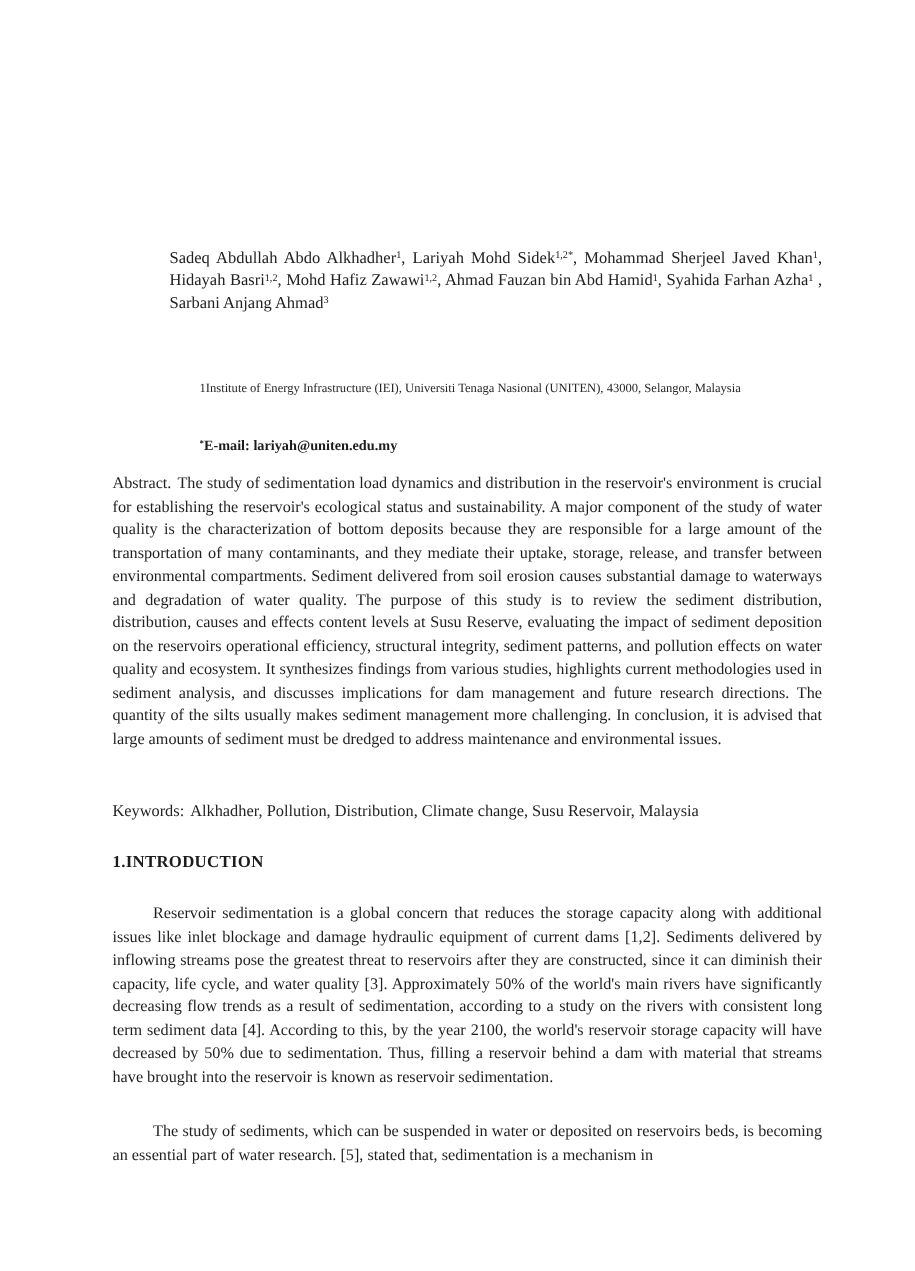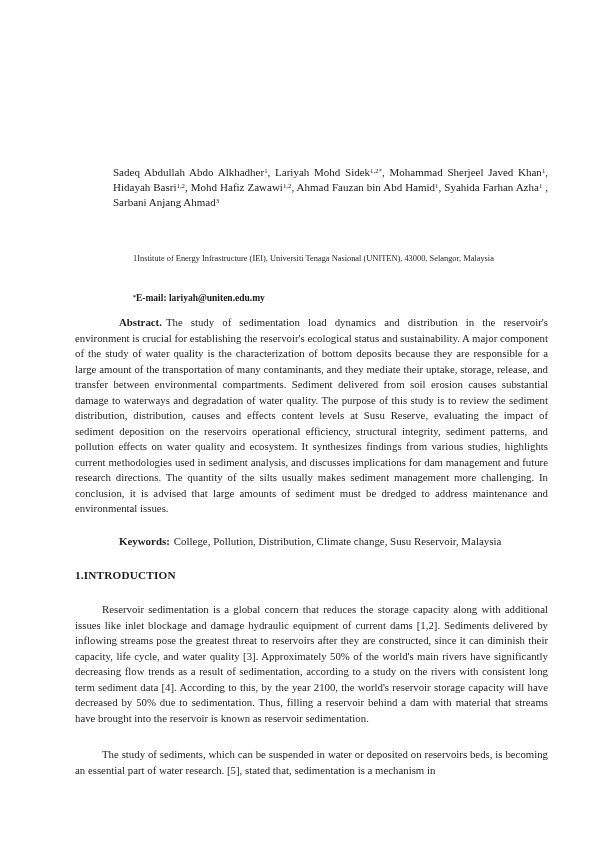--- a/index.html
+++ b/index.html
@@ -57,21 +57,21 @@
     white-space: nowrap;
   }
   .body-text {
     font-size: 10.8px;
     line-height: 15.5px;
     text-align: justify;
     color: #1f1f1f;
   }
   .abstract  { position: absolute; left: 75px; top: 315px; width: 473px; }
   .keywords  { position: absolute; left: 75px; top: 535px; width: 473px; font-size: 10.9px; }
-  .lead-bold { font-weight: bold; margin-right: 4px; margin-left: 44px; }
+  .lead-bold { font-weight: normal; margin-right: 4px; }
   .heading {
     position: absolute;
     left: 75px;
     top: 569px;
     font-size: 11.2px;
     font-weight: bold;
     letter-spacing: 0.2px;
     color: #1c1c1c;
   }
   .para1 { position: absolute; left: 75px; top: 602px; width: 473px; text-indent: 27px; }
@@ -89,21 +89,21 @@
     <div>1Institute of Energy Infrastructure (IEI), Universiti Tenaga Nasional (UNITEN), 43000, Selangor, Malaysia</div>
   </div>
 
   <div class="email"><sup>*</sup><span>E-mail: lariyah@uniten.edu.my</span></div>
 
   <div class="abstract body-text">
     <span class="lead-bold">Abstract.</span><span>The study of sedimentation load dynamics and distribution in the reservoir's environment is crucial for establishing the reservoir's ecological status and sustainability. A major component of the study of water quality is the characterization of bottom deposits because they are responsible for a large amount of the transportation of many contaminants, and they mediate their uptake, storage, release, and transfer between environmental compartments. Sediment delivered from soil erosion causes substantial damage to waterways and degradation of water quality. The purpose of this study is to review the sediment distribution, distribution, causes and effects content levels at Susu Reserve, evaluating the impact of sediment deposition on the reservoirs operational efficiency, structural integrity, sediment patterns, and pollution effects on water quality and ecosystem. It synthesizes findings from various studies, highlights current methodologies used in sediment analysis, and discusses implications for dam management and future research directions. The quantity of the silts usually makes sediment management more challenging. In conclusion, it is advised that large amounts of sediment must be dredged to address maintenance and environmental issues.</span>
   </div>
 
   <div class="keywords">
-    <span class="lead-bold">Keywords:</span><span>College, Pollution, Distribution, Climate change, Susu Reservoir, Malaysia</span>
+    <span class="lead-bold">Keywords:</span><span>Alkhadher, Pollution, Distribution, Climate change, Susu Reservoir, Malaysia</span>
   </div>
 
   <div class="heading">1.INTRODUCTION</div>
 
   <div class="para1 body-text">Reservoir sedimentation is a global concern that reduces the storage capacity along with additional issues like inlet blockage and damage hydraulic equipment of current dams [1,2]. Sediments delivered by inflowing streams pose the greatest threat to reservoirs after they are constructed, since it can diminish their capacity, life cycle, and water quality [3]. Approximately 50% of the world's main rivers have significantly decreasing flow trends as a result of sedimentation, according to a study on the rivers with consistent long term sediment data [4]. According to this, by the year 2100, the world's reservoir storage capacity will have decreased by 50% due to sedimentation. Thus, filling a reservoir behind a dam with material that streams have brought into the reservoir is known as reservoir sedimentation.</div>
 
   <div class="para2 body-text">The study of sediments, which can be suspended in water or deposited on reservoirs beds, is becoming an essential part of water research. [5], stated that, sedimentation is a mechanism in</div>
 
 </div>
 

